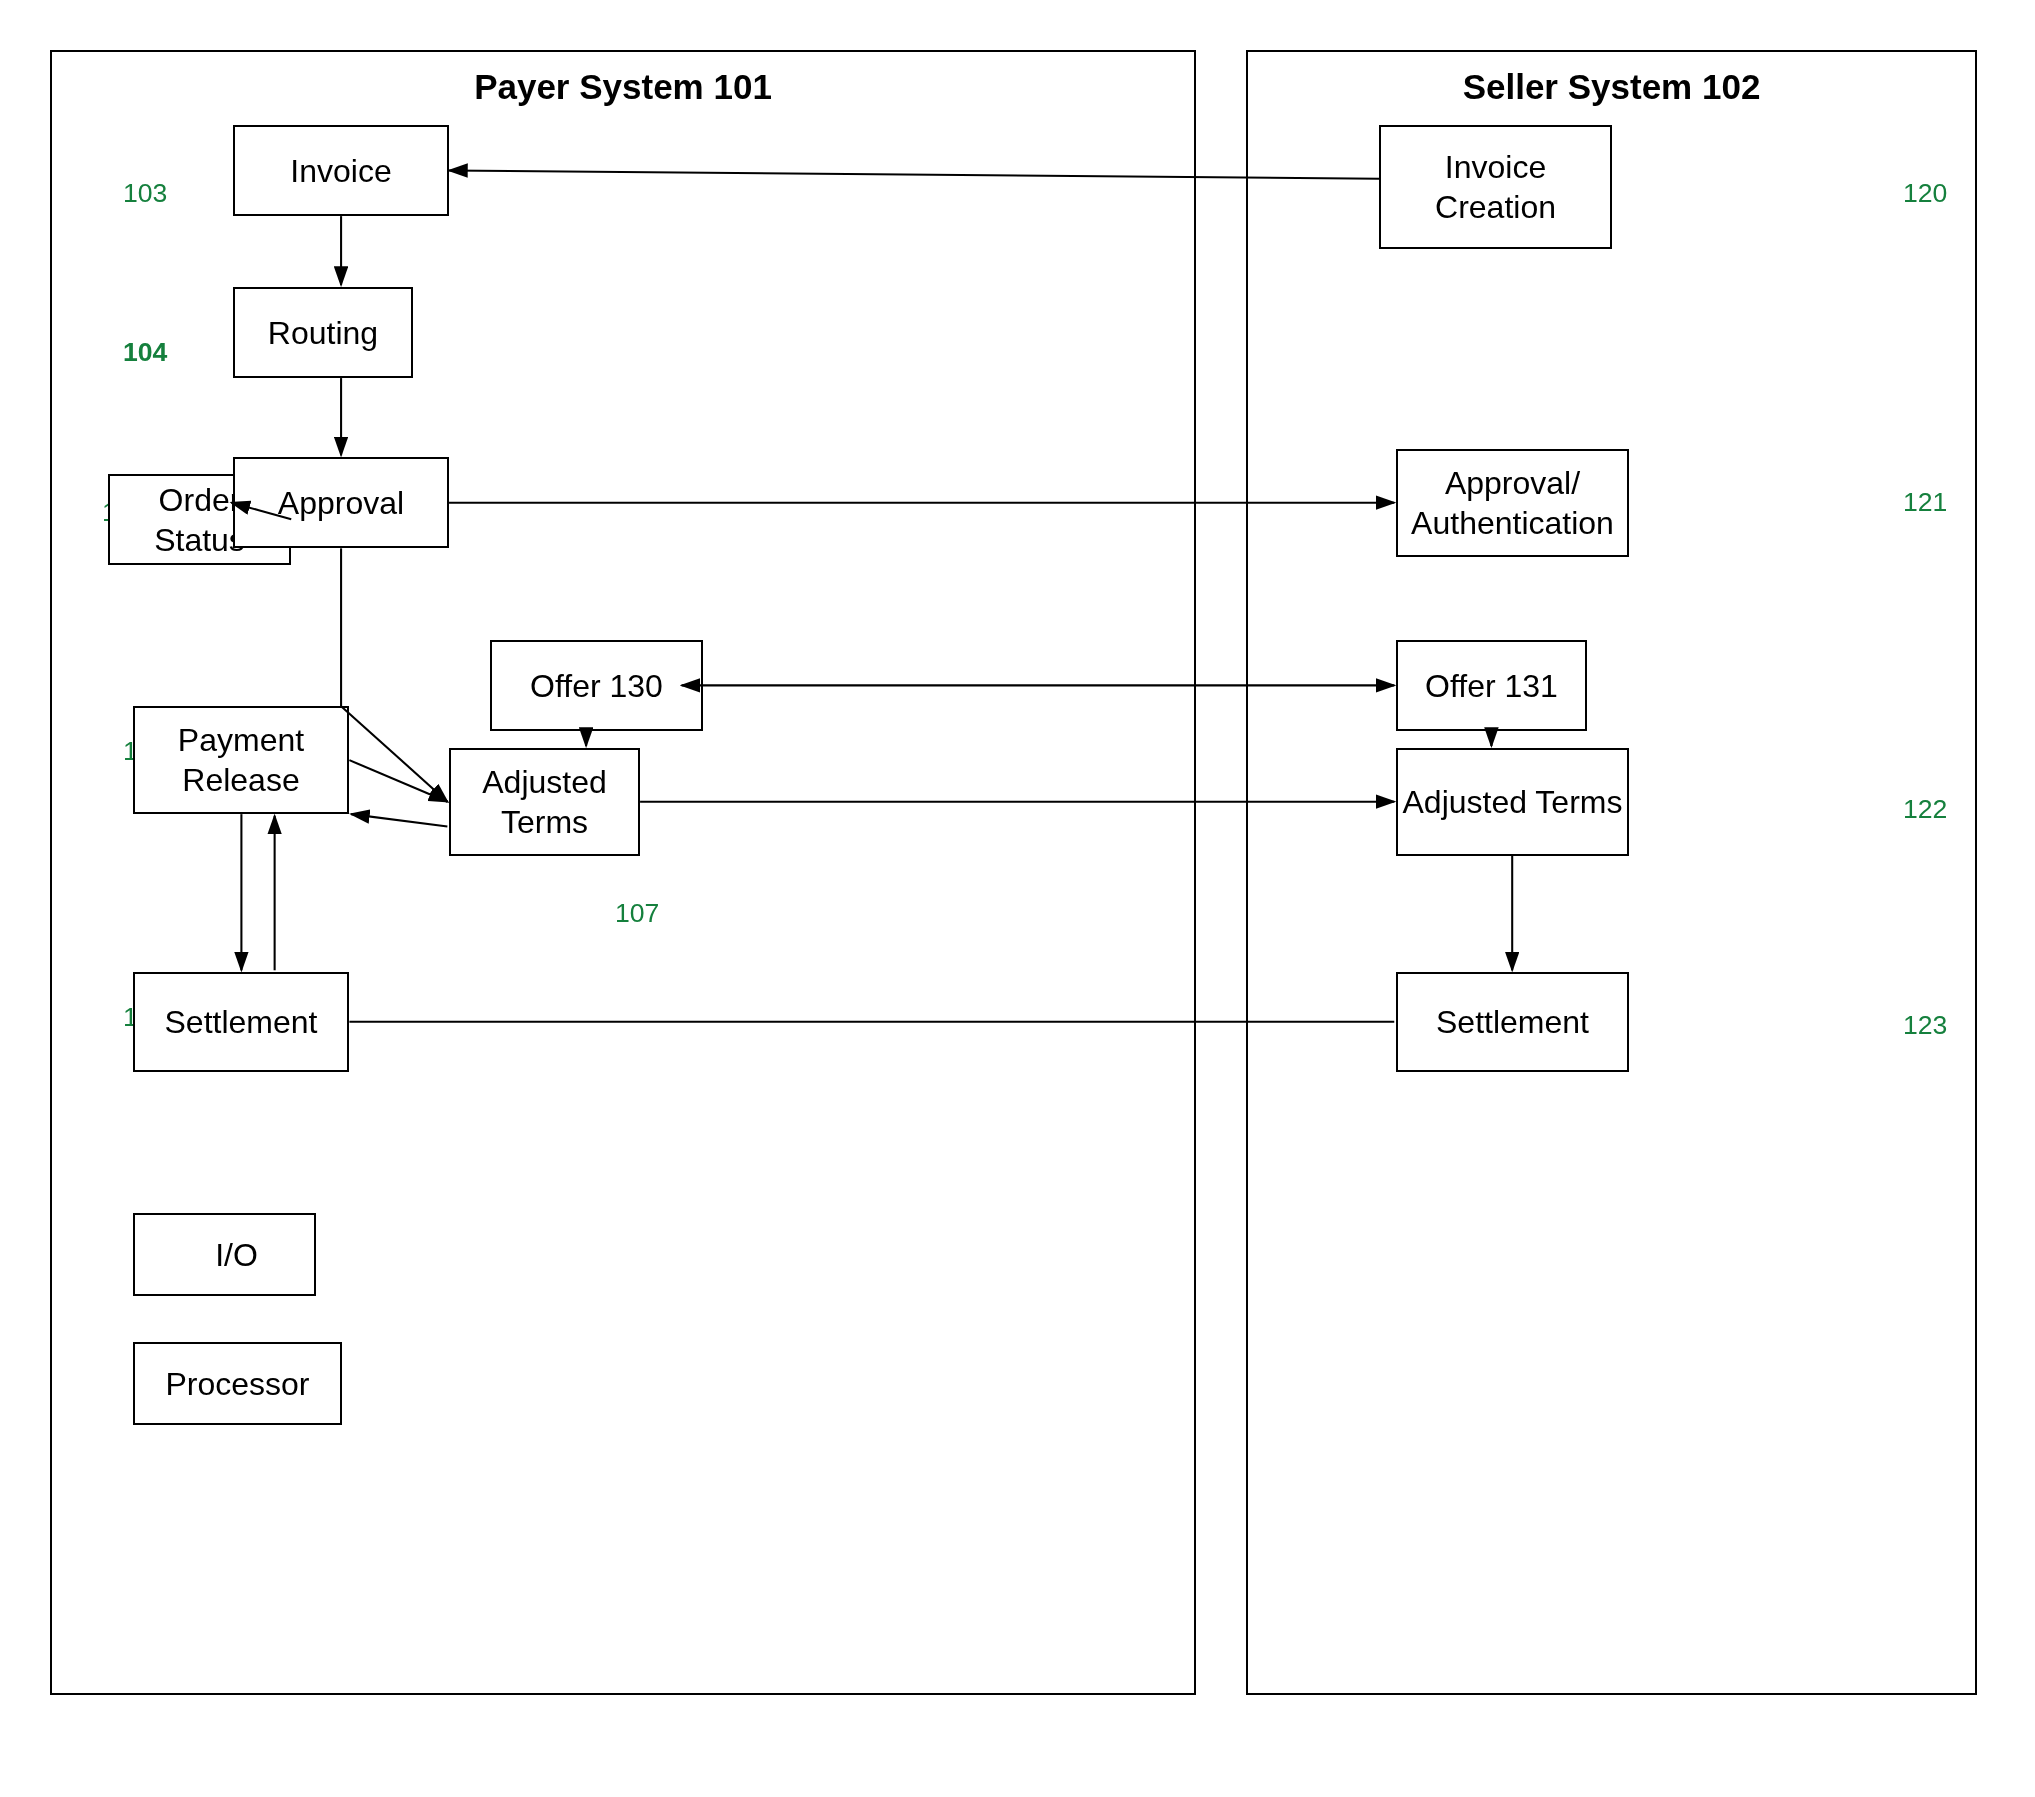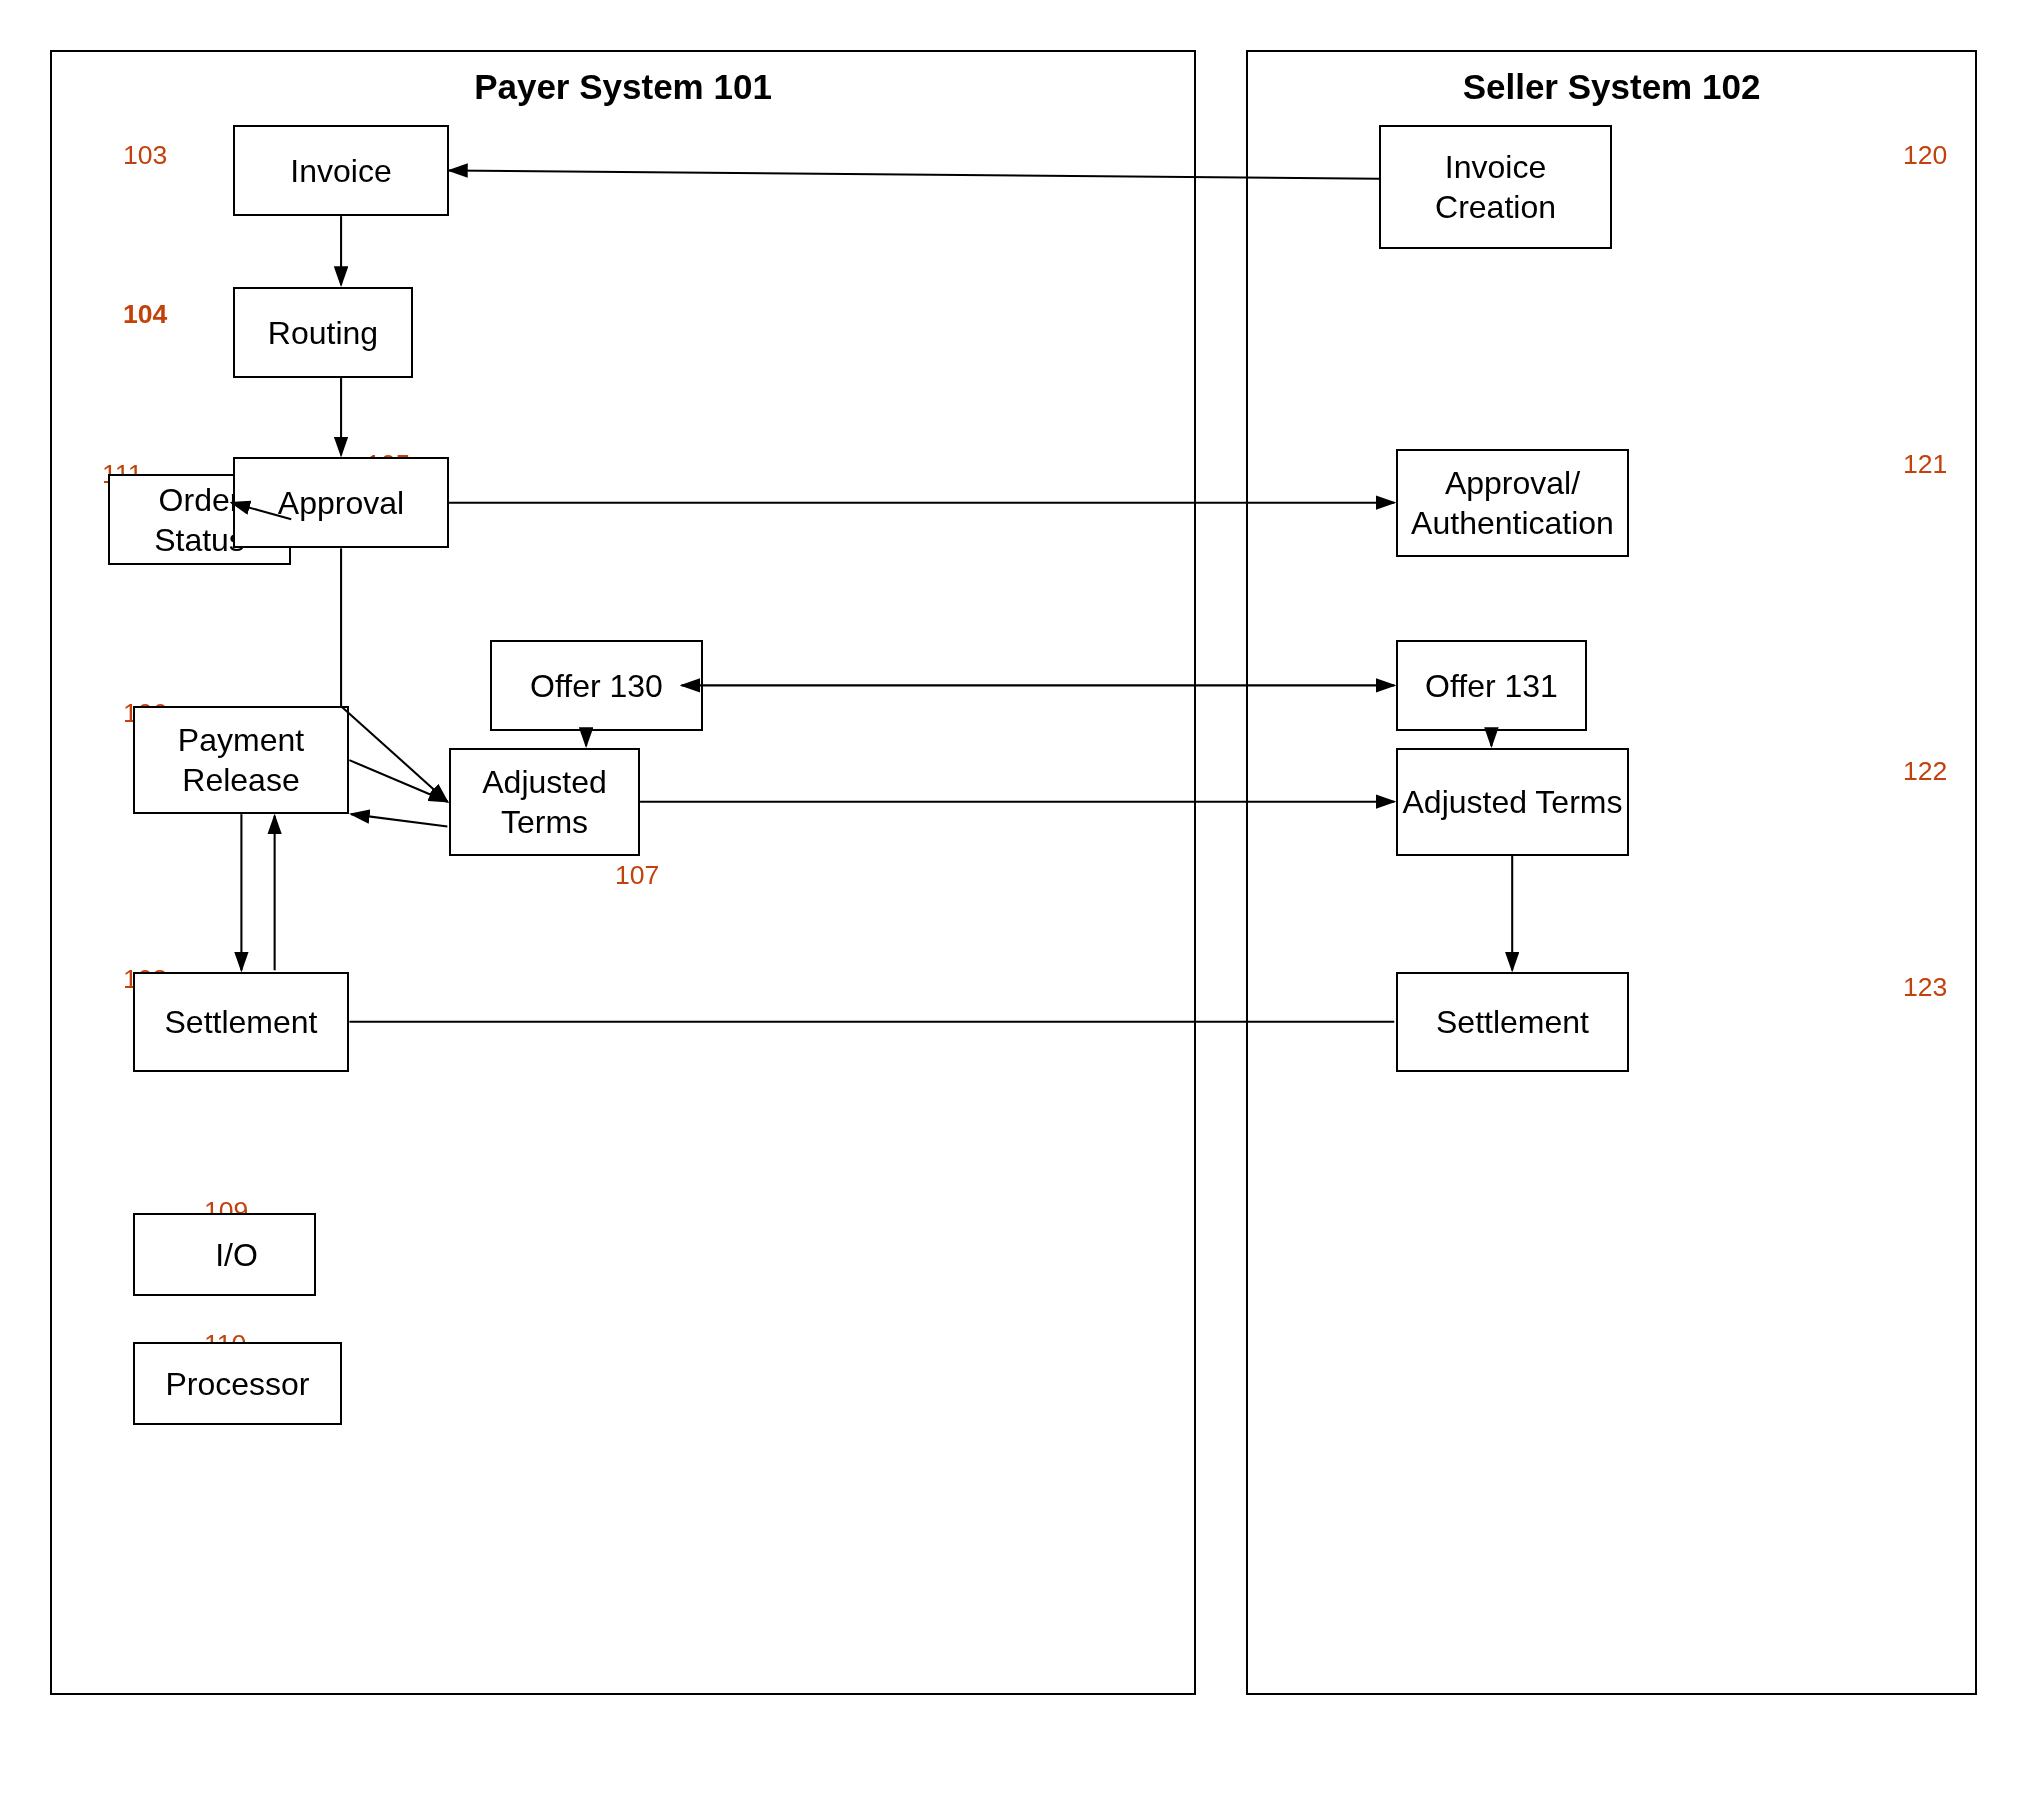--- a/index.html
+++ b/index.html
@@ -61,21 +61,22 @@
       justify-content: center;
       text-align: center;
       font-size: 32px;
       line-height: 1.25;
     }
 
     
     .ref-num {
       position: absolute;
       font-size: 26.6px;
-      color: #c2410c;
+      color: #15803d;
+      margin-top: 38px;
     }
 
     
     .arrows-svg {
       position: absolute;
       top: 0;
       left: 0;
       width: 100%;
       height: 100%;
       pointer-events: none;

